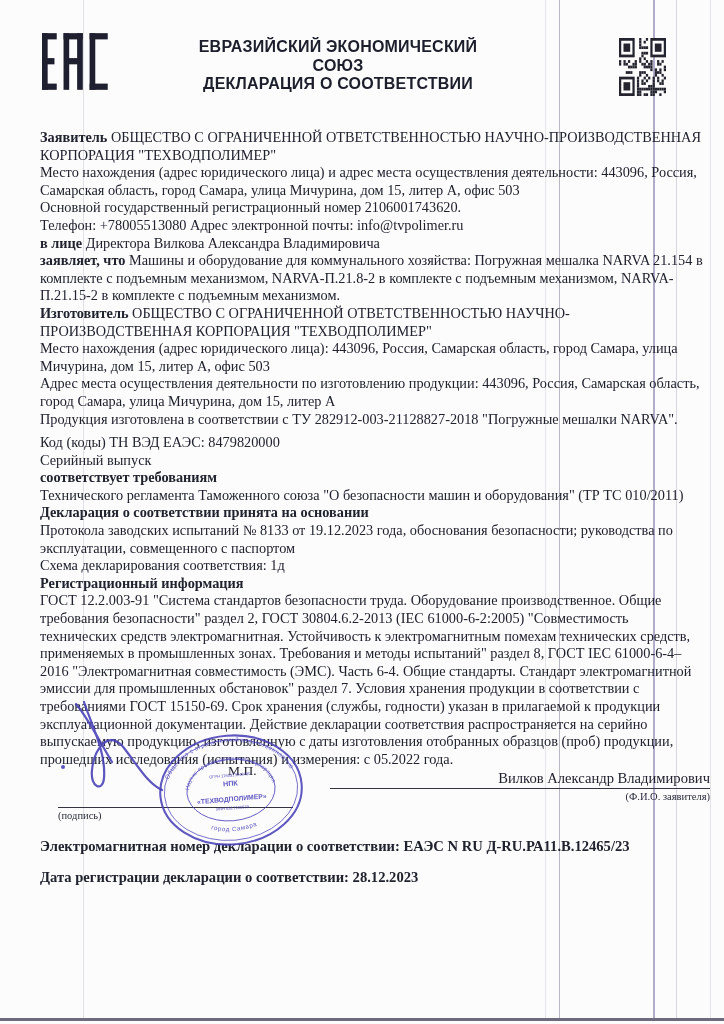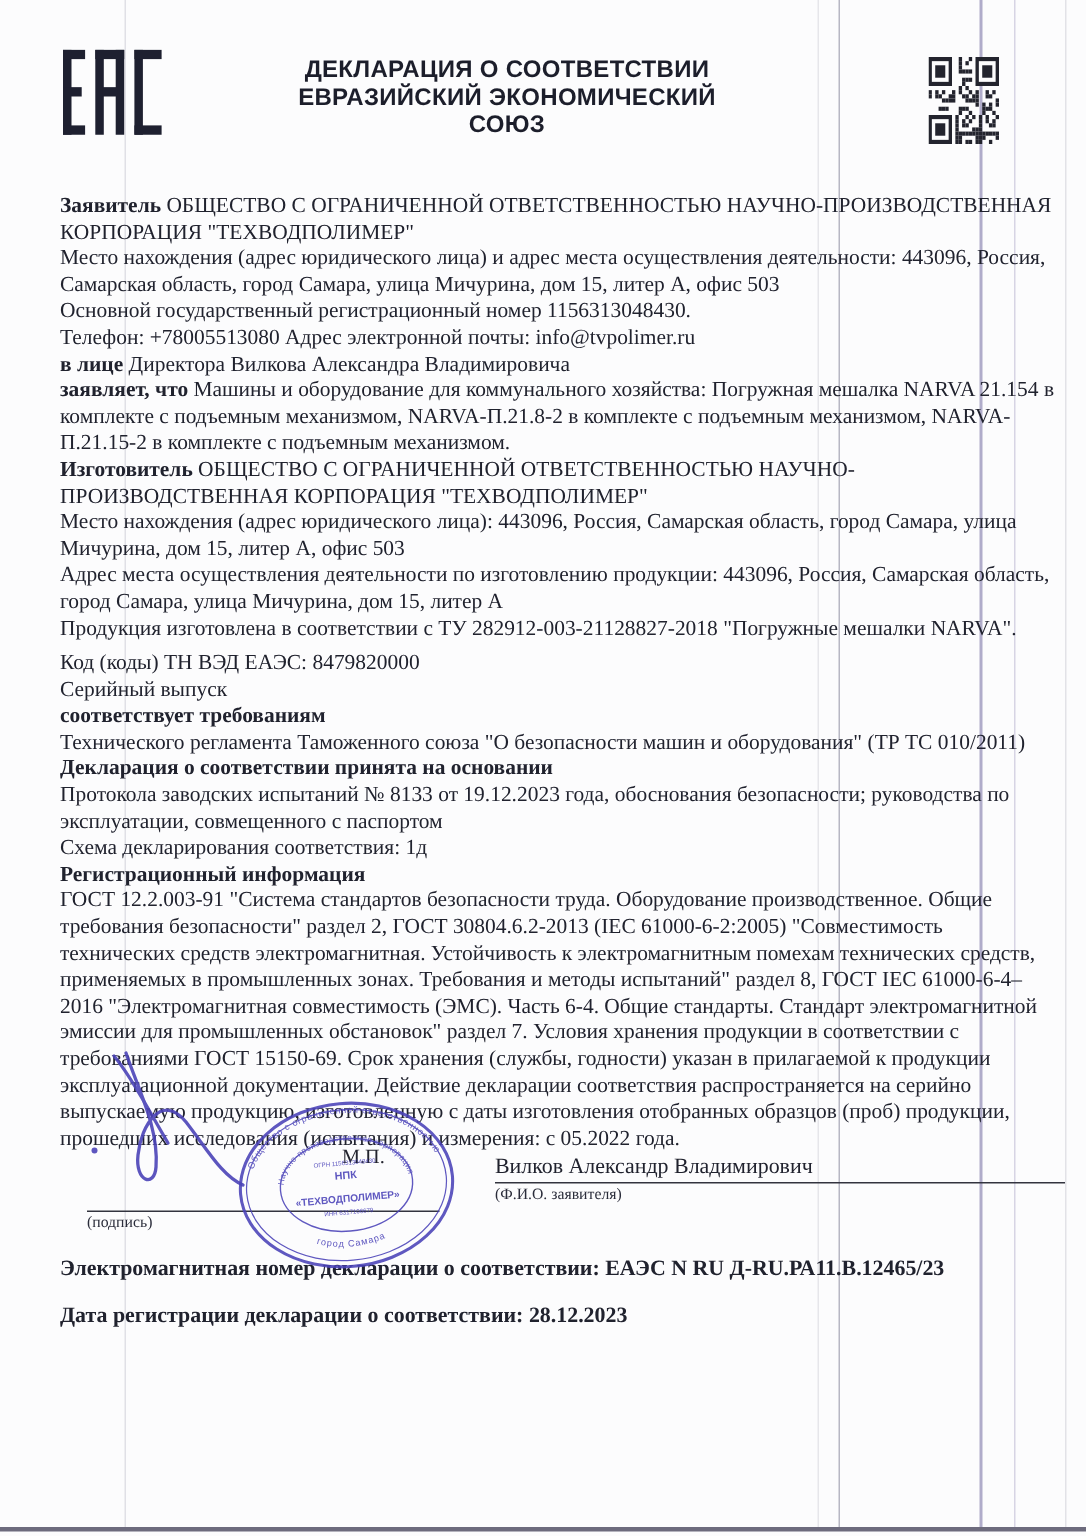--- a/index.html
+++ b/index.html
@@ -22,21 +22,21 @@
   .bottomline{position:absolute;left:0;top:1018px;width:724px;height:2.5px;background:rgba(72,70,92,.8);}
   
   .content{position:absolute;left:40px;top:129px;width:665px;}
   .para{margin:0;font-size:14.3px;line-height:17.6px;}
   .para.gap{margin-top:6px;}
   .para b{font-weight:bold;}
   .validity{margin:9px 0 0 0;font-weight:bold;font-size:14.4px;line-height:17.6px;}
   
   .sig-row{position:relative;height:54px;margin-top:2px;}
   .sig-left{position:absolute;left:18px;top:37px;width:235px;text-align:left;font-size:10.5px;color:#2a2c3a;}
-  .sig-right{position:absolute;left:290px;top:0;width:380px;text-align:left;font-size:10.5px;color:#2a2c3a;}
+  .sig-right{position:absolute;left:290px;top:0;width:380px;text-align:right;font-size:10.5px;color:#2a2c3a;}
   .sig-right .name{font-size:14.6px;line-height:16px;margin-bottom:2px;color:#20222e;}
   .sigline{border-top:1.4px solid #33343f;margin-bottom:2px;}
   .reg{margin:13px 0 0 0;font-weight:bold;font-size:14.6px;line-height:18px;}
   .reg.date{}
   
   .mp-mark{position:absolute;left:228px;top:763px;font-size:13.5px;color:#23242e;}
   .stamp{position:absolute;left:155px;top:730px;width:152px;height:120px;opacity:.88;transform:rotate(-5deg);}
   .stamp text{font-family:"Liberation Sans",sans-serif;fill:#4a42b8;}
   .ink{position:absolute;left:46px;top:690px;width:140px;height:122px;}
 </style>
@@ -65,22 +65,22 @@
         <rect x="38" y="0" width="34" height="11"></rect>
           <rect x="46" y="44" width="18" height="11"></rect>
         <rect x="84" y="0" width="10" height="100"></rect>
           <rect x="84" y="0" width="32" height="11"></rect>
         <rect x="84" y="89" width="32" height="11"></rect>
       </g>
     </svg>
   </div>
 
   <div class="doc-title">
+    <div>ЕВРАЗИЙСКИЙ ЭКОНОМИЧЕСКИЙ СОЮЗ</div>
     <div>ДЕКЛАРАЦИЯ О СООТВЕТСТВИИ</div>
-    <div>ЕВРАЗИЙСКИЙ ЭКОНОМИЧЕСКИЙ СОЮЗ</div>
   </div>
 
   <div class="qr">
     <svg id="qr-svg" width="47" height="58" viewBox="0 0 21 21" preserveAspectRatio="none" xmlns="http://www.w3.org/2000/svg">
         <rect x="0" y="8" width="1" height="1" fill="#23242e"></rect>
         <rect x="0" y="9" width="1" height="1" fill="#23242e"></rect>
         <rect x="2" y="8" width="1" height="1" fill="#23242e"></rect>
         <rect x="2" y="9" width="1" height="1" fill="#23242e"></rect>
         <rect x="3" y="9" width="1" height="1" fill="#23242e"></rect>
         <rect x="3" y="12" width="1" height="1" fill="#23242e"></rect>
@@ -196,21 +196,21 @@
         <rect x="0" y="14" width="7" height="7" fill="#23242e"></rect>
         <rect x="1" y="15" width="5" height="5" fill="#fcfcfd"></rect>
         <rect x="2" y="16" width="3" height="3" fill="#23242e"></rect>
       </svg>
   </div>
 
   <div class="content">
     <div id="paragraphs">
         <p class="para"><b>Заявитель </b><span>ОБЩЕСТВО С ОГРАНИЧЕННОЙ ОТВЕТСТВЕННОСТЬЮ НАУЧНО-ПРОИЗВОДСТВЕННАЯ КОРПОРАЦИЯ "ТЕХВОДПОЛИМЕР"</span></p>
         <p class="para"><span>Место нахождения (адрес юридического лица) и адрес места осуществления деятельности: 443096, Россия, Самарская область, город Самара, улица Мичурина, дом 15, литер А, офис 503</span></p>
-        <p class="para"><span>Основной государственный регистрационный номер 1156313048430.</span></p>
+        <p class="para"><span>Основной государственный регистрационный номер 2106001743620.</span></p>
         <p class="para"><span>Телефон: +78005513080 Адрес электронной почты: info@tvpolimer.ru</span></p>
         <p class="para"><b>в лице </b><span>Директора Вилкова Александра Владимировича</span></p>
         <p class="para"><b>заявляет, что </b><span>Машины и оборудование для коммунального хозяйства: Погружная мешалка NARVA 21.154 в комплекте с подъемным механизмом, NARVA-П.21.8-2 в комплекте с подъемным механизмом, NARVA-П.21.15-2 в комплекте с подъемным механизмом.</span></p>
         <p class="para"><b>Изготовитель </b><span>ОБЩЕСТВО С ОГРАНИЧЕННОЙ ОТВЕТСТВЕННОСТЬЮ НАУЧНО-ПРОИЗВОДСТВЕННАЯ КОРПОРАЦИЯ "ТЕХВОДПОЛИМЕР"</span></p>
         <p class="para"><span>Место нахождения (адрес юридического лица): 443096, Россия, Самарская область, город Самара, улица Мичурина, дом 15, литер А, офис 503</span></p>
         <p class="para"><span>Адрес места осуществления деятельности по изготовлению продукции: 443096, Россия, Самарская область, город Самара, улица Мичурина, дом 15, литер А</span></p>
         <p class="para"><span>Продукция изготовлена в соответствии с ТУ 282912-003-21128827-2018 "Погружные мешалки NARVA".</span></p>
         <p class="para gap"><span>Код (коды) ТН ВЭД ЕАЭС: 8479820000</span></p>
         <p class="para"><span>Серийный выпуск</span></p>
         <p class="para"><b>соответствует требованиям</b></p>

